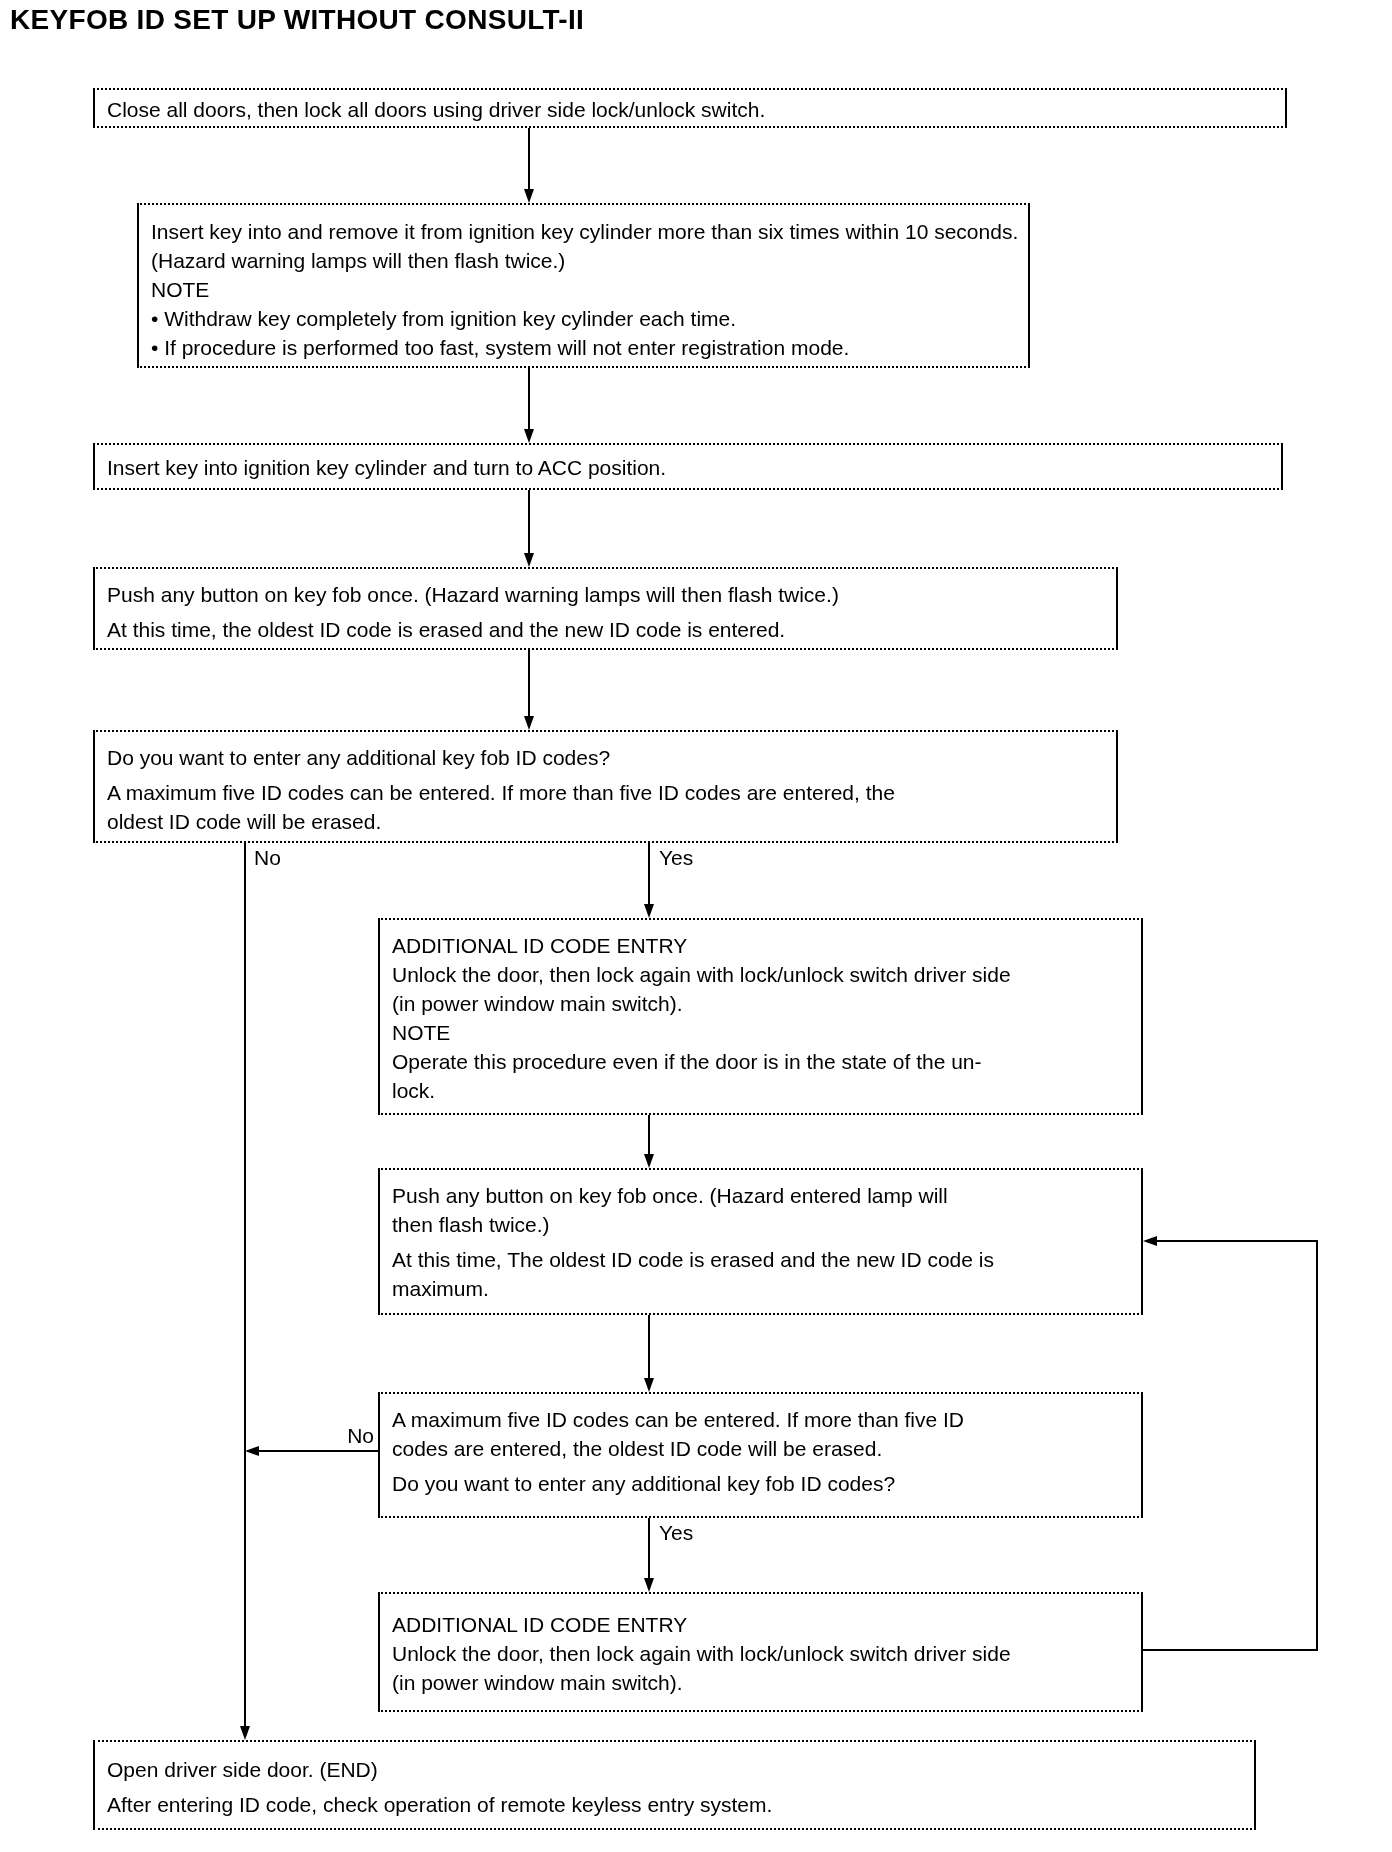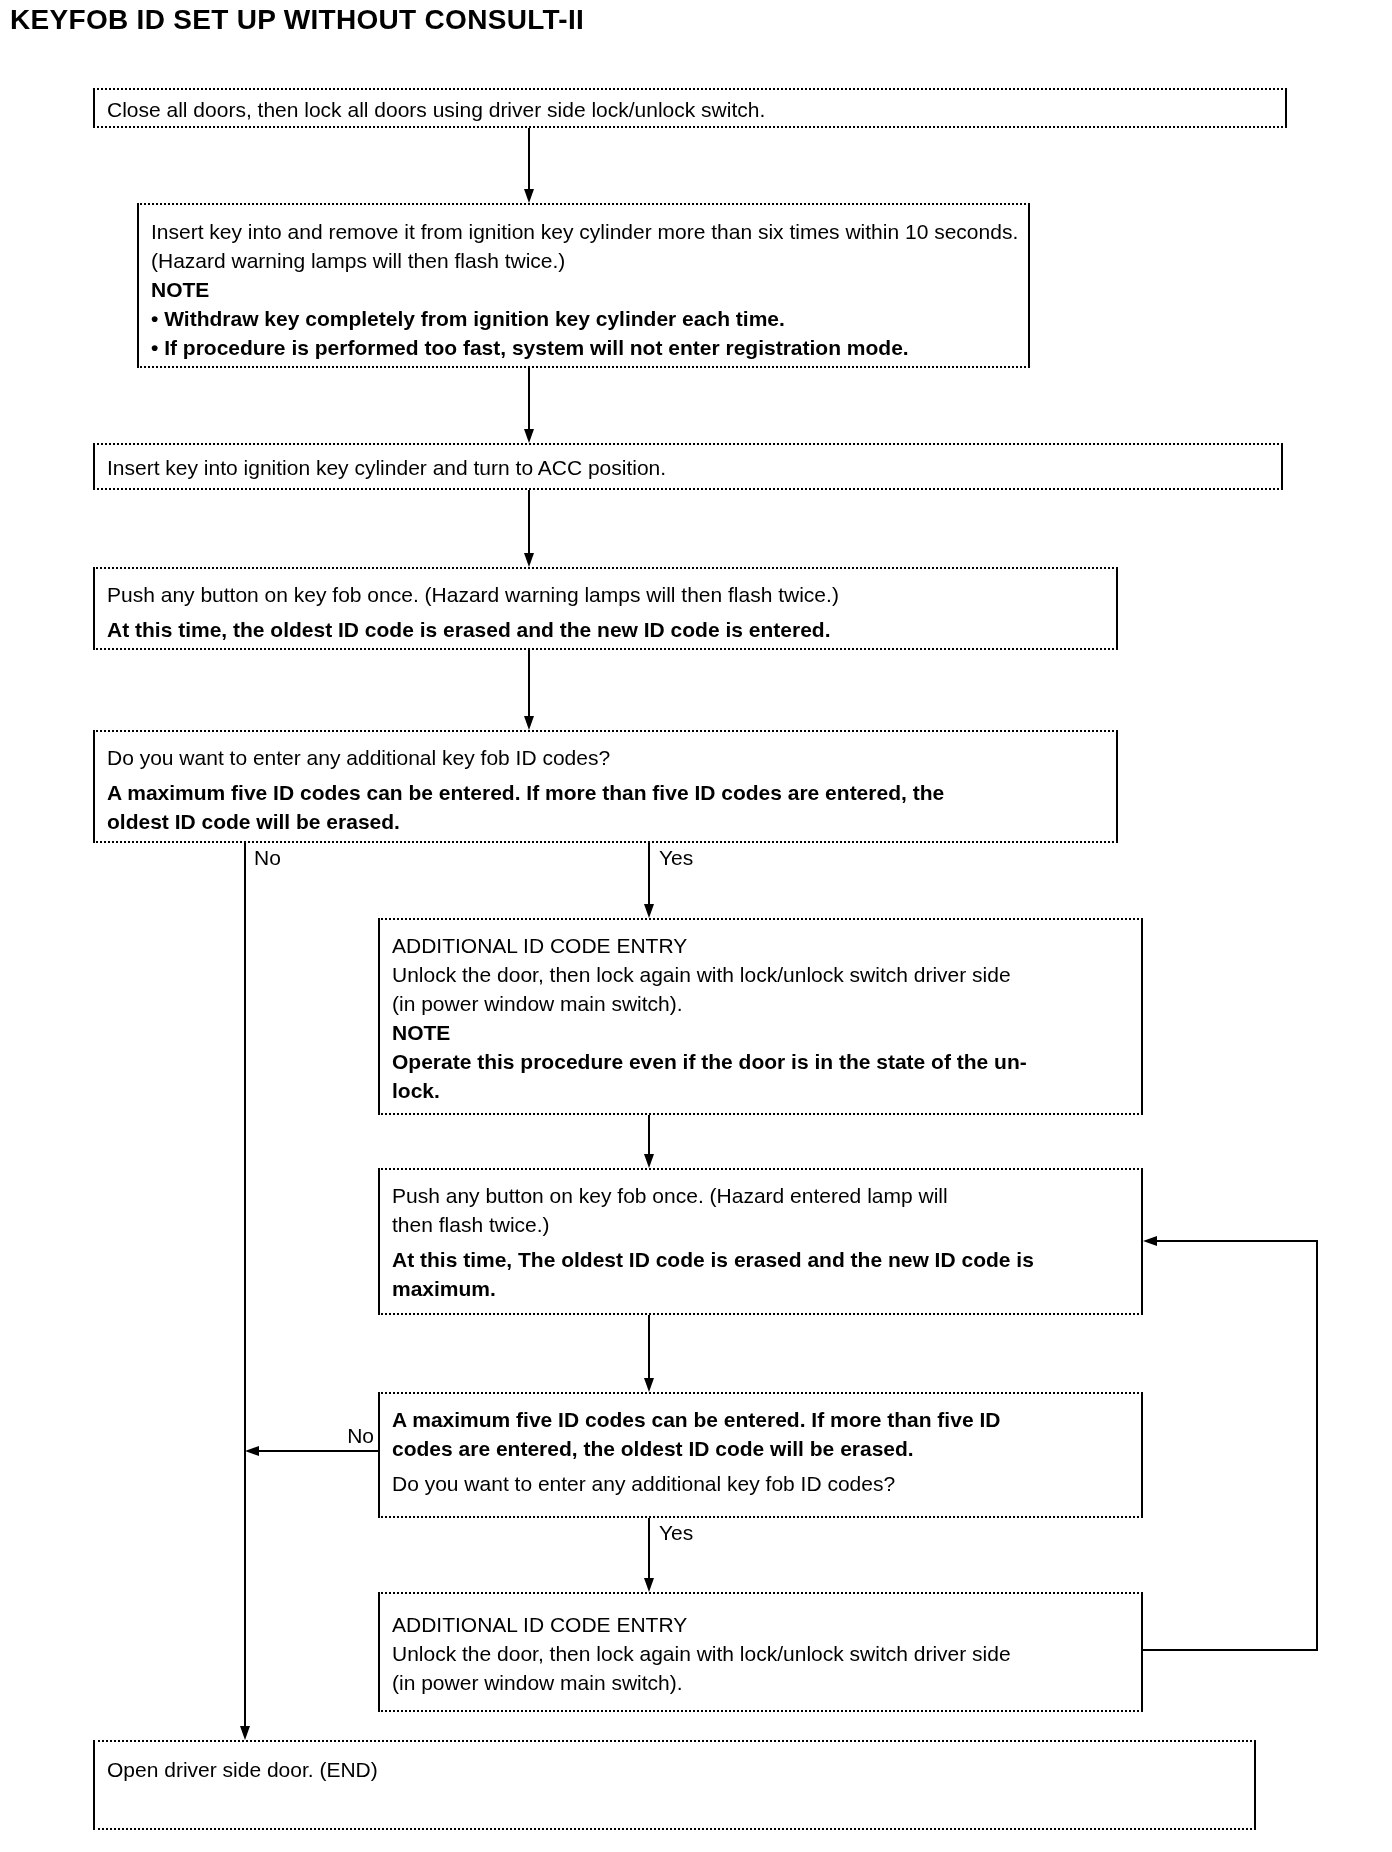--- a/index.html
+++ b/index.html
@@ -15,21 +15,21 @@
     white-space:nowrap;
   }
   .fbox {
     position:absolute; box-sizing:border-box; background:#fff;
     border-left:2px solid #000; border-right:2px solid #000;
     border-top:2px dotted #000; border-bottom:2px dotted #000;
     padding:11px 8px 0 12px;
     font-size:21px;
   }
   .fbox .line { line-height:29px; white-space:nowrap; }
-  .fbox .line.bold { font-weight:bold; }
+  .fbox .line.bold { font-weight:normal; }
   .fbox .line.para { margin-top:6px; }
   .vline { position:absolute; width:2px; background:#000; }
   .hline { position:absolute; height:2px; background:#000; }
   .arrow-down {
     position:absolute; width:0; height:0;
     border-left:5px solid transparent; border-right:5px solid transparent;
     border-top:14px solid #000;
   }
   .arrow-left {
     position:absolute; width:0; height:0;
@@ -95,20 +95,21 @@
     <div class="line bold">codes are entered, the oldest ID code will be erased.</div>
     <div class="line para">Do you want to enter any additional key fob ID codes?</div>
   </div>
 <div class="fbox" id="b9">
     <div class="line">ADDITIONAL ID CODE ENTRY</div>
     <div class="line">Unlock the door, then lock again with lock/unlock switch driver side</div>
     <div class="line">(in power window main switch).</div>
   </div>
 <div class="fbox" id="b10">
     <div class="line">Open driver side door. (END)</div>
+    <div class="line bold para">After entering ID code, check operation of remote keyless entry system.</div>
   </div>
 
 <div class="vline" style="left:528px; top:128px; height:62px;"></div>
 <div class="arrow-down" style="left:524px; top:189px;"></div>
 
 <div class="vline" style="left:528px; top:368px; height:61px;"></div>
 <div class="arrow-down" style="left:524px; top:429px;"></div>
 
 <div class="vline" style="left:528px; top:490px; height:63px;"></div>
 <div class="arrow-down" style="left:524px; top:553px;"></div>

